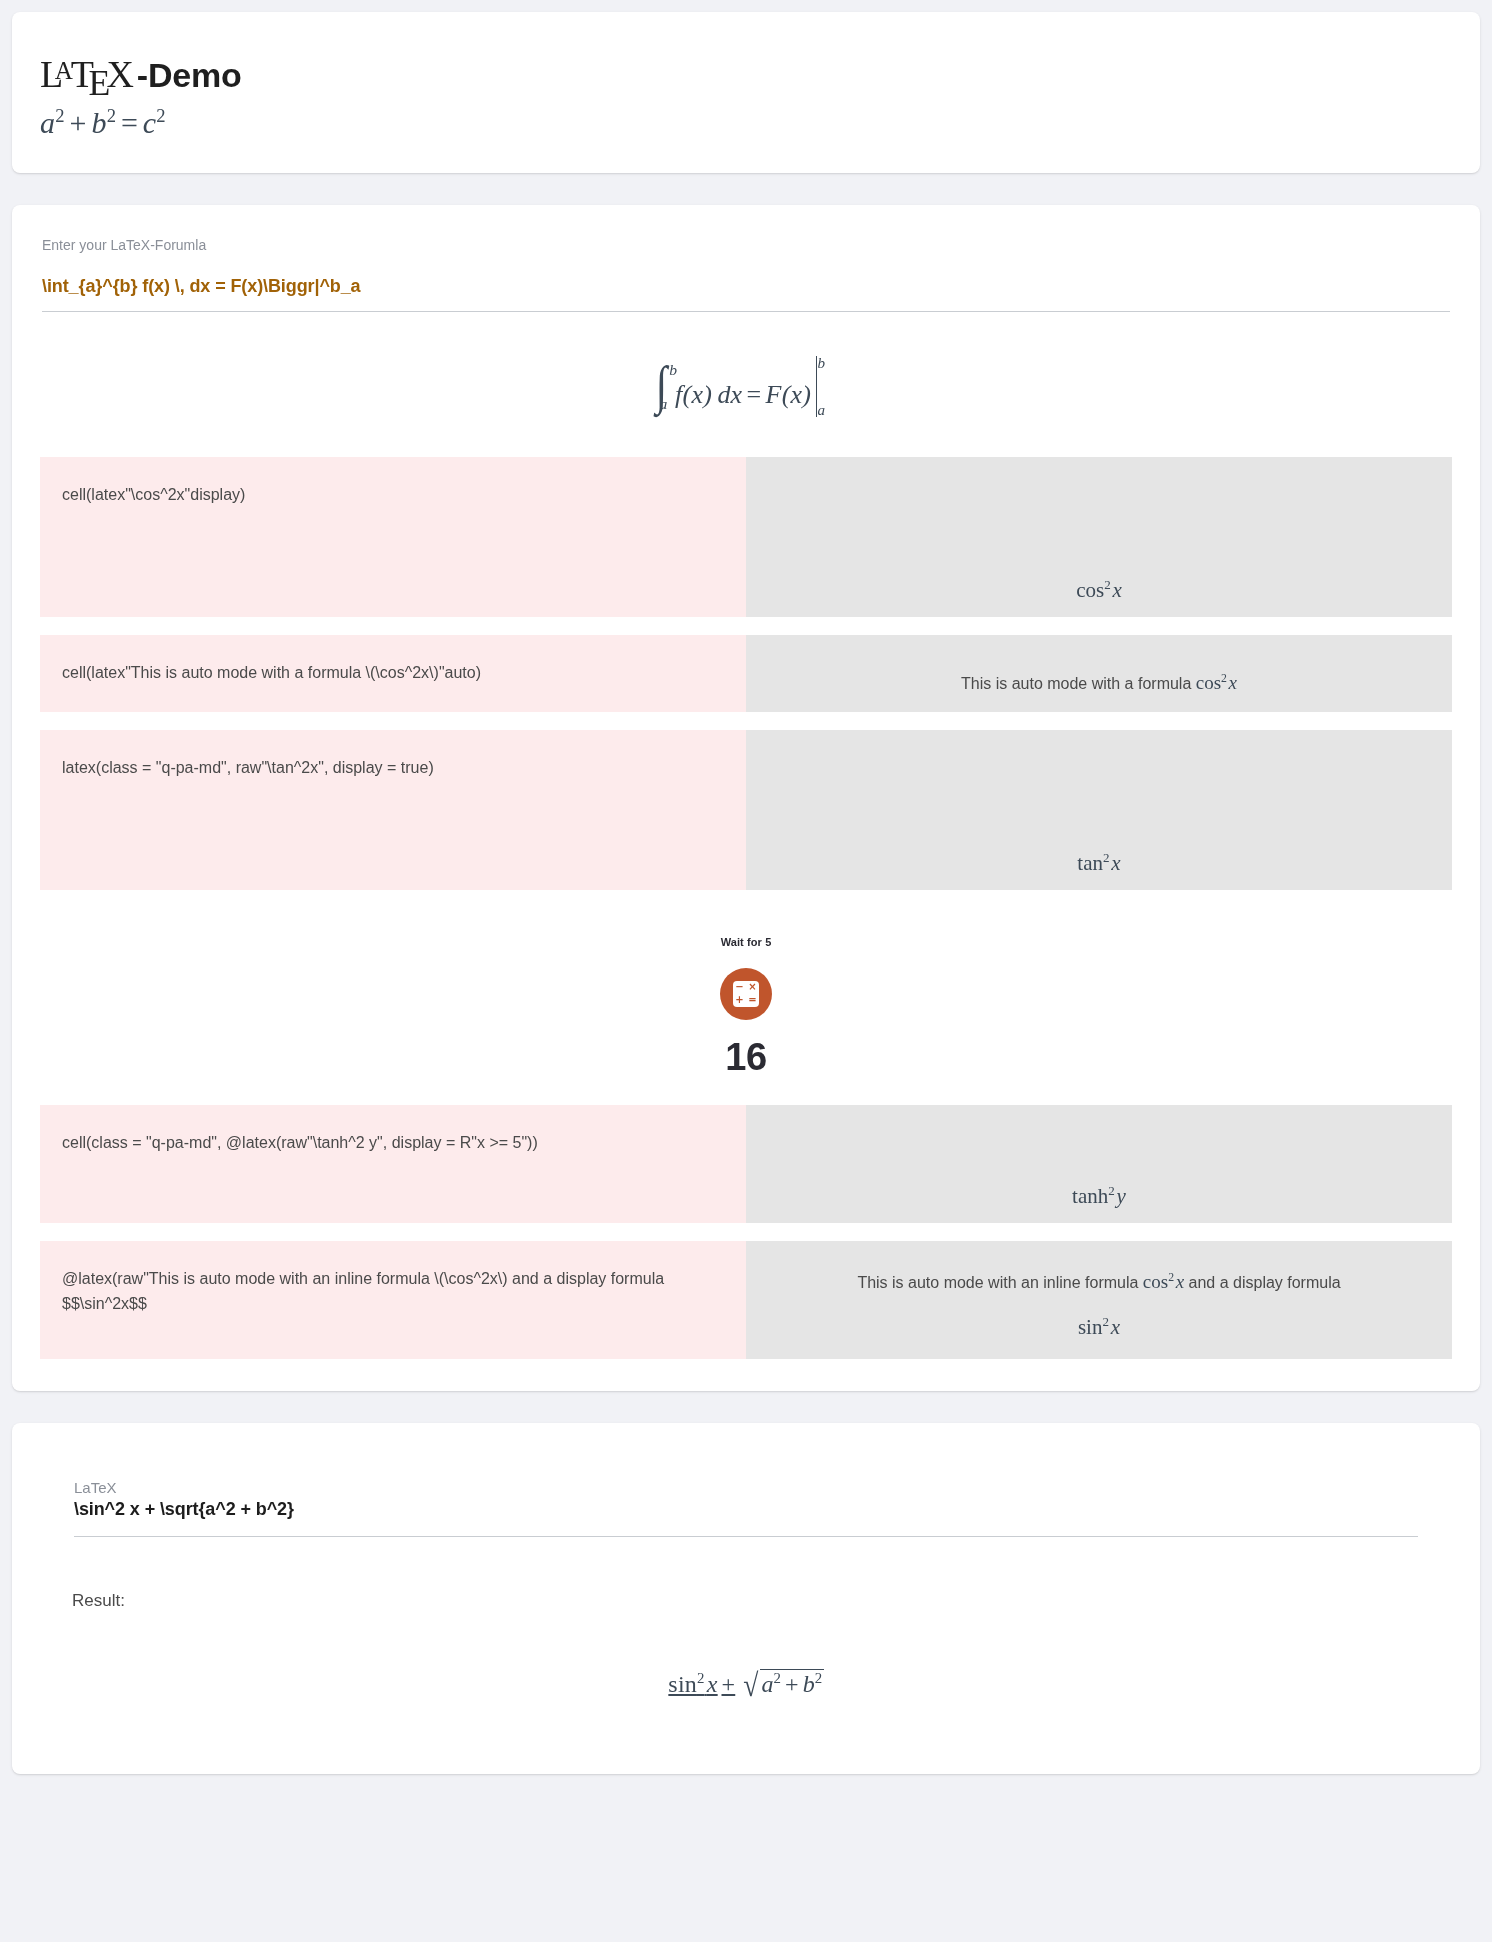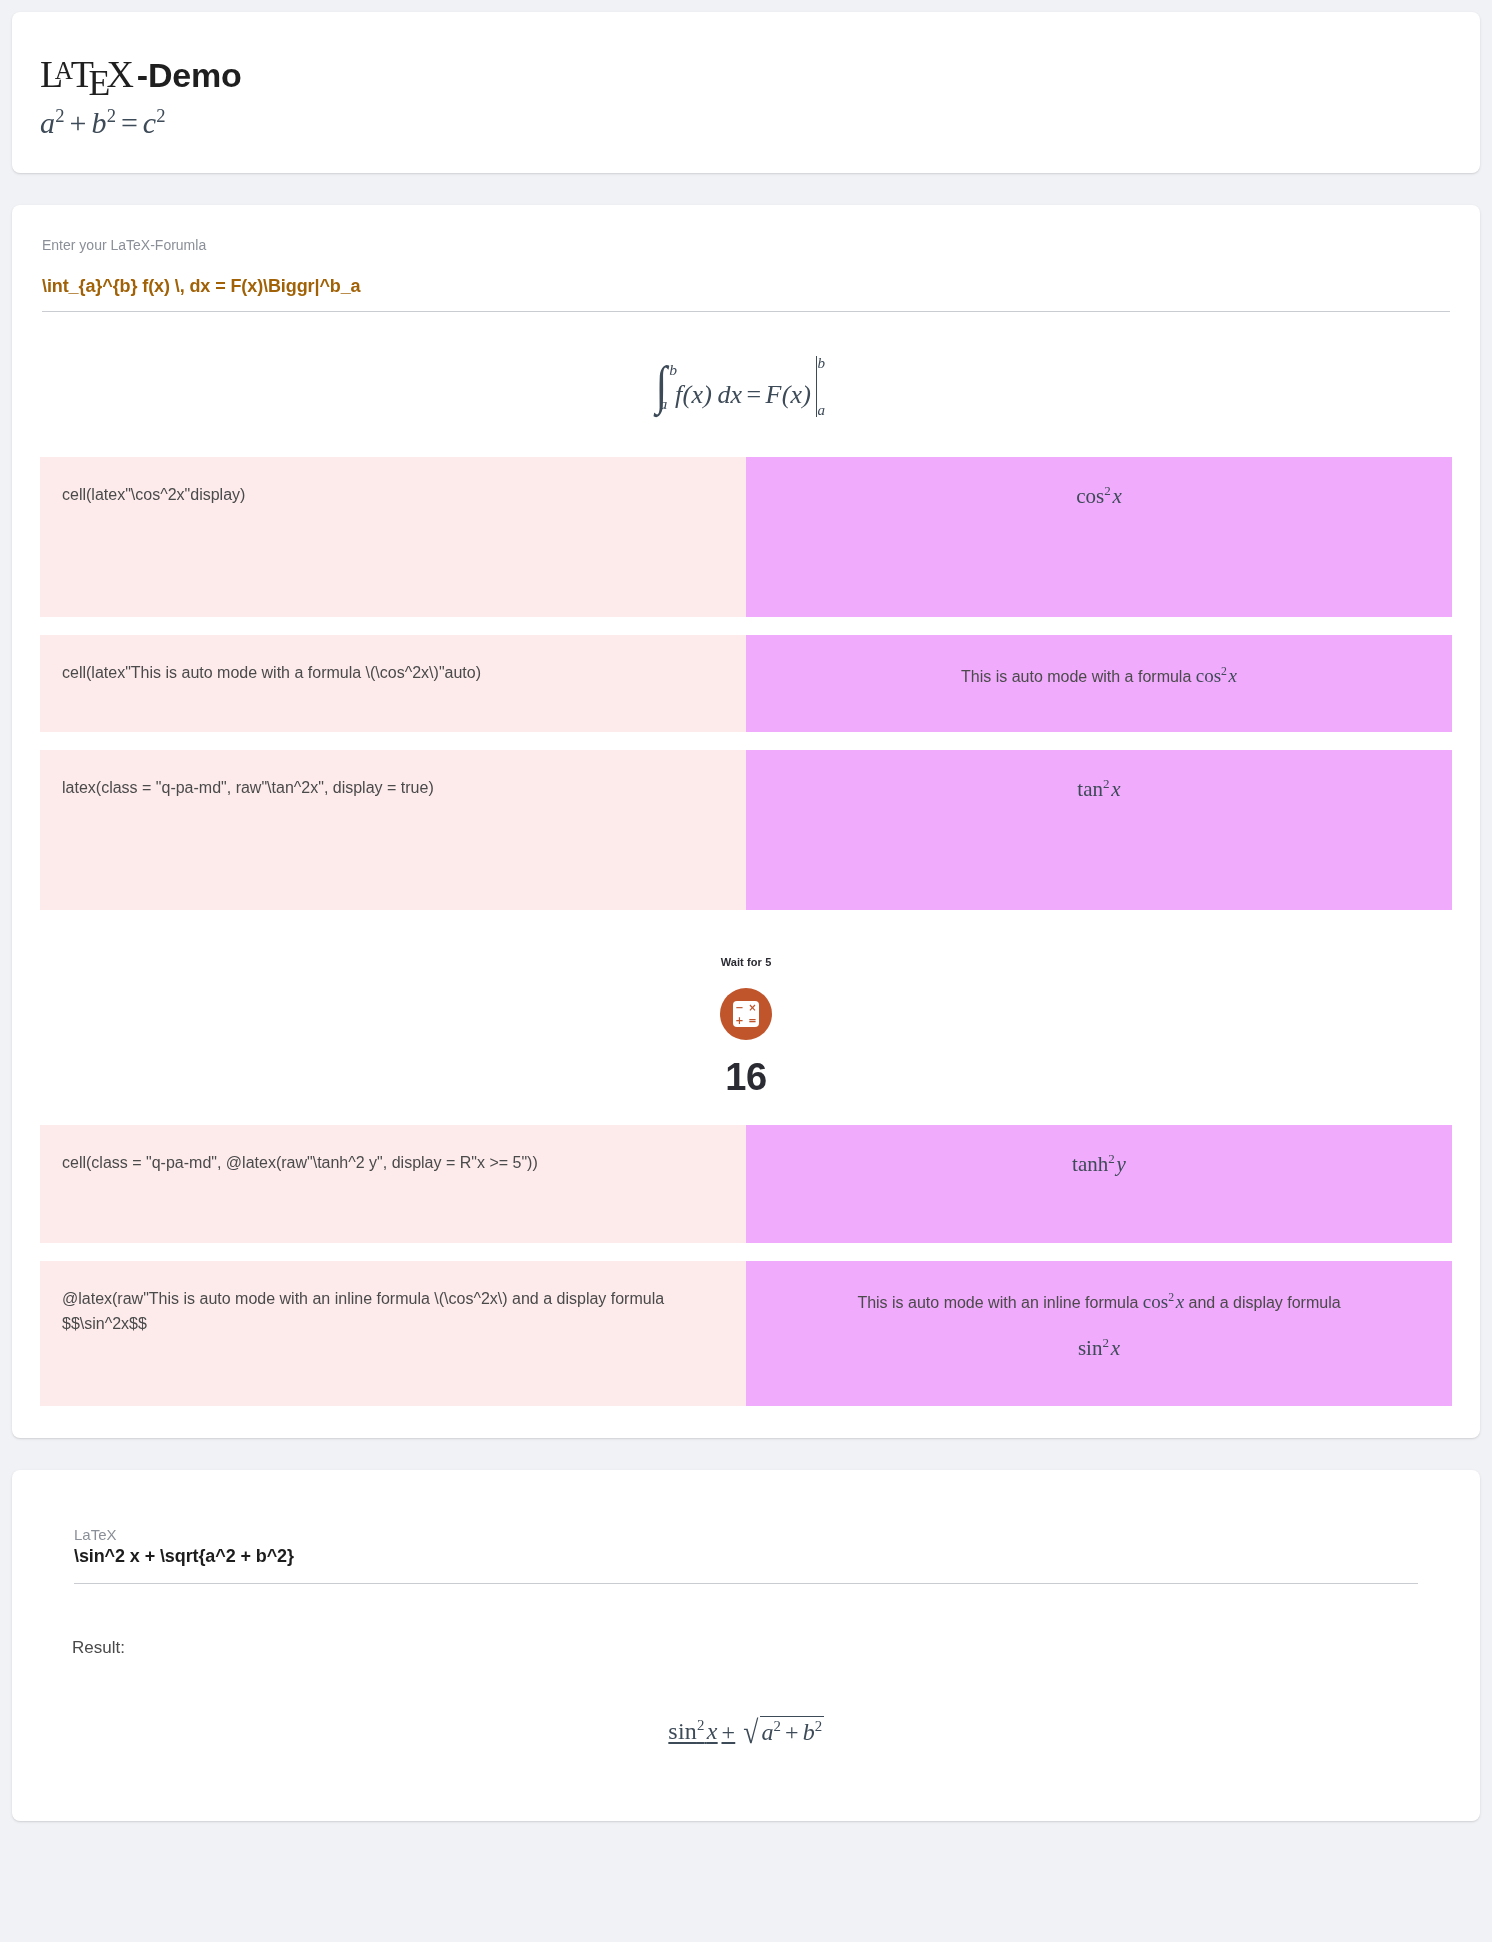--- a/index.html
+++ b/index.html
@@ -99,26 +99,26 @@
     background: #fdebec;
     padding: 26px 22px 26px 22px;
     font-size: 16px;
     color: #4a4a4a;
     line-height: 1.55;
     display: flex;
     align-items: flex-start;
   }
   .col-right {
     flex: 0 0 50%;
-    background: #f0abfc;
-    padding: 26px 22px 41px 22px;
+    background: #e5e5e5;
+    padding: 26px 22px 14px 22px;
     font-size: 16px;
     color: #3d4a57;
     display: flex;
-    align-items: flex-start;
+    align-items: flex-end;
     justify-content: center;
     text-align: center;
   }
   .col-right.tall { min-height: 160px; }
   .row-tall .col-left { min-height: 160px; }
   .row-med .col-left, .row-med .col-right { min-height: 118px; }
   .row-short .col-left, .row-short .col-right { min-height: 74px; }
 
   .inline-math { font-family: "Liberation Serif", serif; font-style: italic; color:#3d4a57; }
   .inline-math .up { font-style: normal; }

